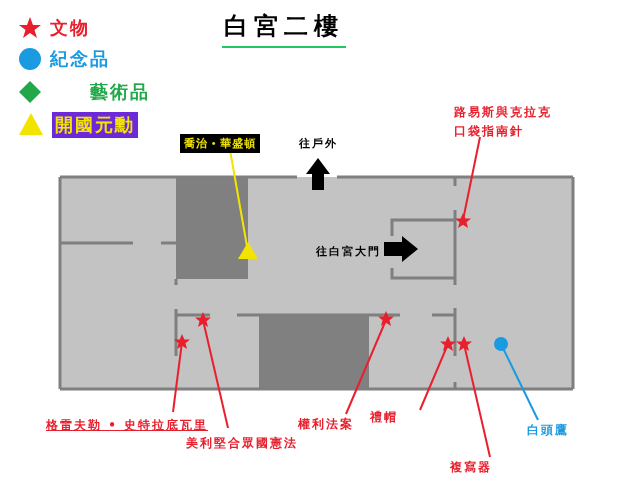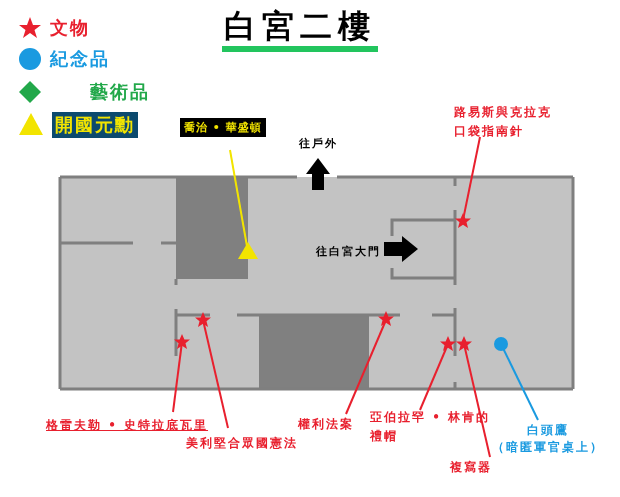--- a/index.html
+++ b/index.html
@@ -1,26 +1,26 @@
 <!DOCTYPE html>
 <html><head>
 <meta charset="utf-8">
 <style>
   html, body { margin:0; padding:0; background:#ffffff; }
   body { width:620px; height:497px; position:relative; overflow:hidden;
          font-family:"DejaVu Serif", "Liberation Serif", serif; }
   .abs { position:absolute; }
-  .title { left:222px; top:6px; font-size:32px; font-weight:bold; color:#000;
-           letter-spacing:6px; border-bottom:6px solid #22c55e; line-height:40px; padding:0 2px; }
+  .title { left:222px; top:6px; font-size:24px; font-weight:bold; color:#000;
+           letter-spacing:6px; border-bottom:2px solid #22c55e; line-height:40px; padding:0 2px; }
   .legend-row { position:absolute; left:18px; display:flex; align-items:flex-start; }
   .legend-label { font-size:18px; font-weight:bold; margin-left:8px; letter-spacing:2px; }
   .lg-red { color:#e8202e; }
   .lg-blue { color:#1a9ae0; }
   .lg-green { color:#22a84a; }
-  .lg-black { background:#0c4a6e; color:#f2e400; padding:1px 3px; }
+  .lg-black { background:#6d28d9; color:#f2e400; padding:1px 3px; }
   .tag-black { background:#000; color:#f2e400; font-size:11px; font-weight:bold; padding:2px 4px; letter-spacing:1px; }
   .plain-label { font-size:11px; font-weight:bold; color:#000; letter-spacing:2px;text-align:center; }
   .red-label { font-size:12px; font-weight:bold; color:#e8202e; letter-spacing:2px; line-height:19px; }
   .blue-label { font-size:12px; font-weight:bold; color:#1a9ae0; letter-spacing:2px; line-height:17px; text-align:center; }
   svg { position:absolute; left:0; top:0; }
 </style>
 </head>
 <body>
 
 <div class="abs title">白宮二樓</div>
@@ -100,34 +100,32 @@
     <polygon transform="translate(463,221)" points="0,-8 2.4,-2.5 8,-2.5 3.5,1.2 5,7 0,3.7 -5,7 -3.5,1.2 -8,-2.5 -2.4,-2.5"></polygon>
     <polygon transform="translate(203,320)" points="0,-8 2.4,-2.5 8,-2.5 3.5,1.2 5,7 0,3.7 -5,7 -3.5,1.2 -8,-2.5 -2.4,-2.5"></polygon>
     <polygon transform="translate(182,342)" points="0,-8 2.4,-2.5 8,-2.5 3.5,1.2 5,7 0,3.7 -5,7 -3.5,1.2 -8,-2.5 -2.4,-2.5"></polygon>
     <polygon transform="translate(386,319)" points="0,-8 2.4,-2.5 8,-2.5 3.5,1.2 5,7 0,3.7 -5,7 -3.5,1.2 -8,-2.5 -2.4,-2.5"></polygon>
     <polygon transform="translate(448,344)" points="0,-8 2.4,-2.5 8,-2.5 3.5,1.2 5,7 0,3.7 -5,7 -3.5,1.2 -8,-2.5 -2.4,-2.5"></polygon>
     <polygon transform="translate(464,344)" points="0,-8 2.4,-2.5 8,-2.5 3.5,1.2 5,7 0,3.7 -5,7 -3.5,1.2 -8,-2.5 -2.4,-2.5"></polygon>
   </g>
   <circle cx="501" cy="344" r="7" fill="#1a9ae0"></circle>
 </svg>
 
-<div class="abs tag-black" style="left:180px; top:118px;">喬治 • 華盛頓</div>
+<div class="abs tag-black" style="left:180px; top:134px;font-family:Liberation Serif, serif;">喬治 • 華盛頓</div>
 <div class="abs plain-label" style="left:299px; top:136px;">往戶外</div>
 <div class="abs plain-label" style="left:316px; top:244px;">往白宮大門</div>
 
 <div class="abs red-label" style="left:454px; top:103px;">
   <div>路易斯與克拉克</div>
   <div>口袋指南針</div>
 </div>
 <div class="abs red-label" style="left:46px; top:416px;text-decoration:underline;">格雷夫勒 • 史特拉底瓦里</div>
 <div class="abs red-label" style="left:186px; top:434px;">美利堅合眾國憲法</div>
 <div class="abs red-label" style="left:298px; top:415px;">權利法案</div>
 <div class="abs red-label" style="left:370px; top:408px;">
-  <div>亞伯拉罕 • 林肯的</div>
   <div>禮帽</div>
 </div>
 <div class="abs red-label" style="left:450px; top:458px;">
   <div>複寫器</div>
 </div>
 <div class="abs blue-label" style="left:488px; top:422px; width:120px;">
   <div>白頭鷹</div>
-  <div>（暗匿軍官桌上）</div>
 </div>
 
 </body></html>

